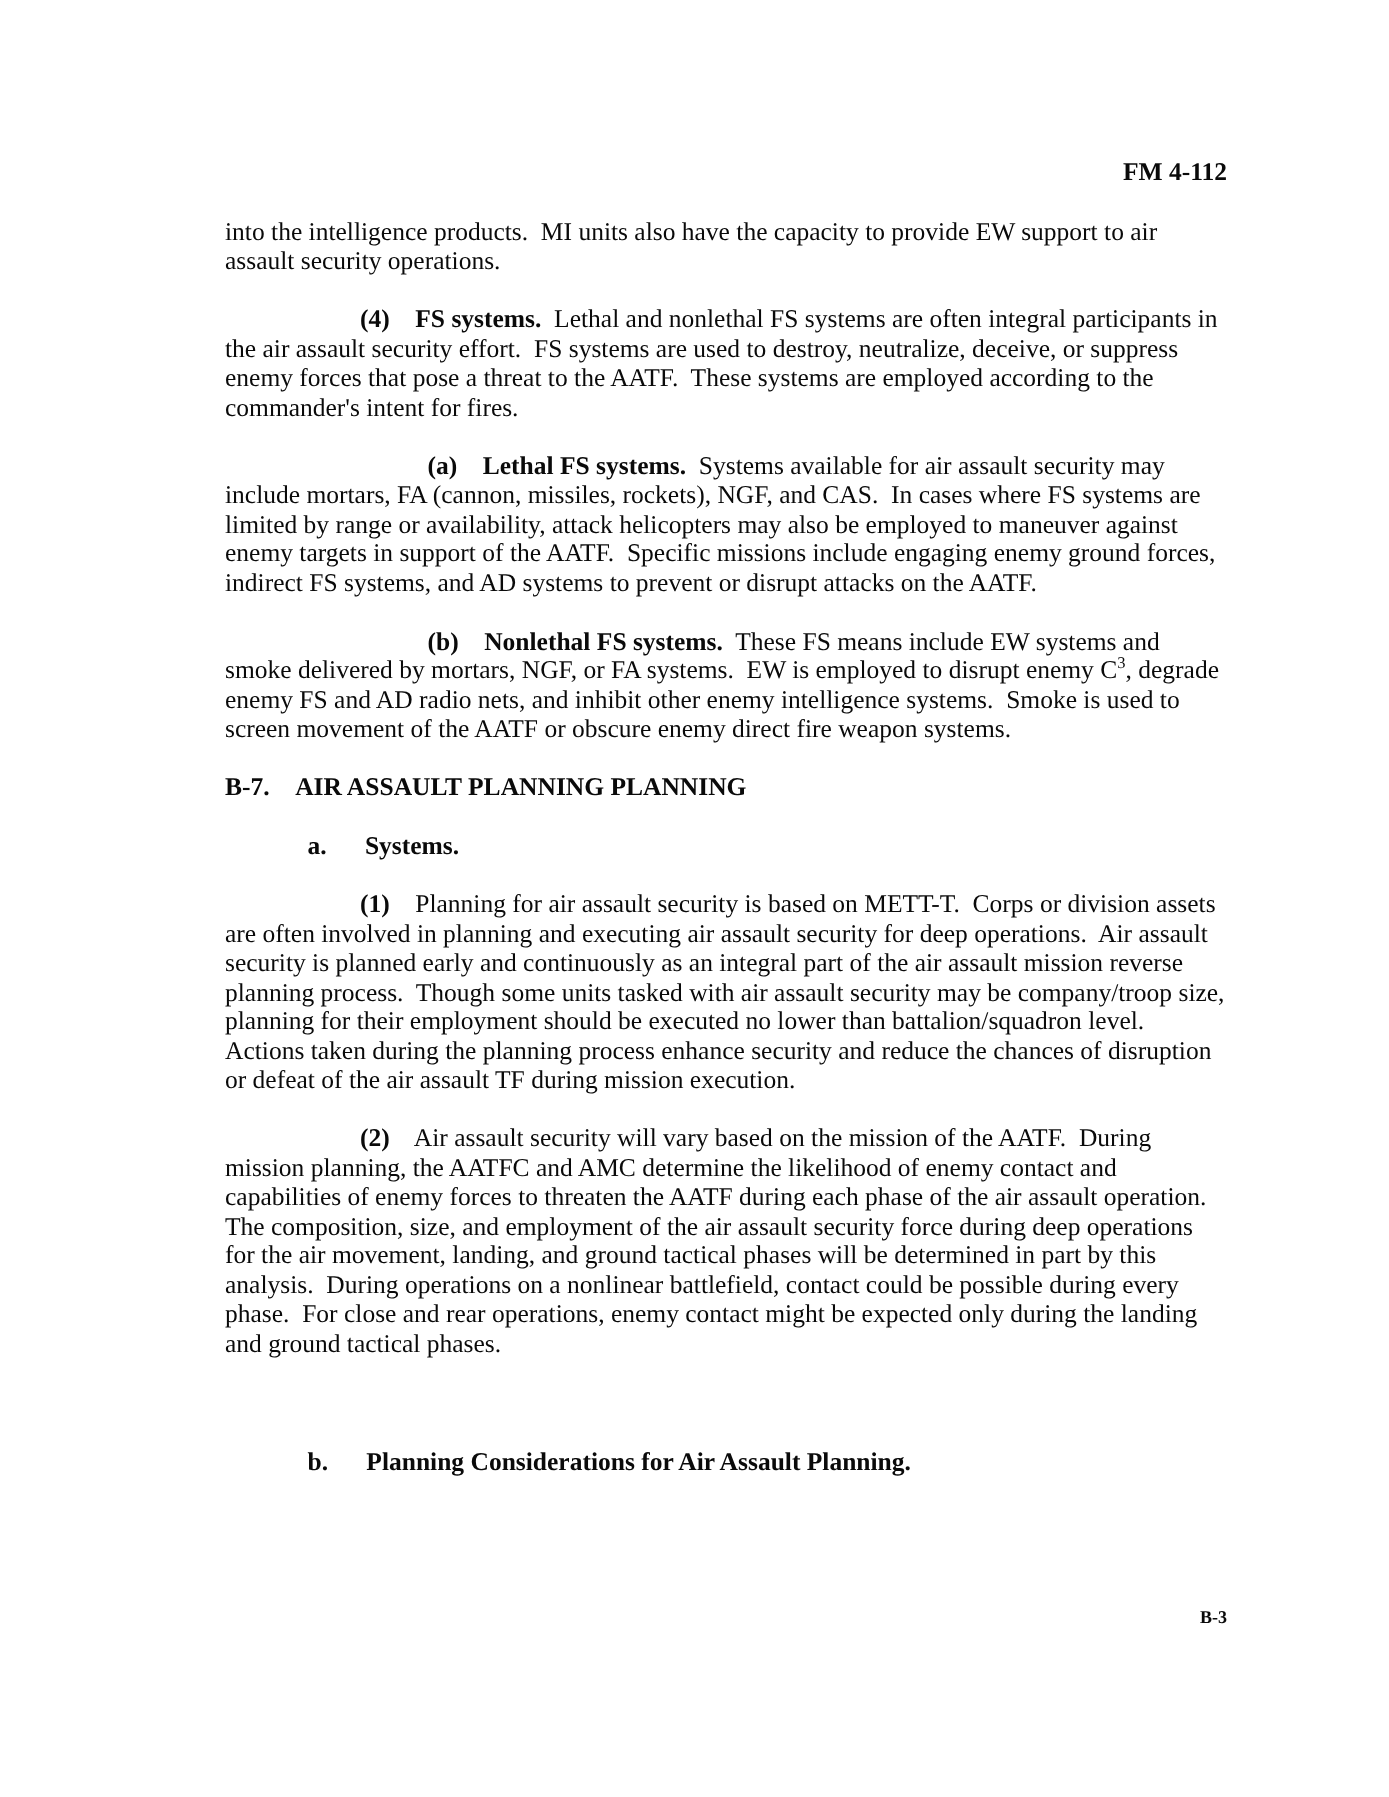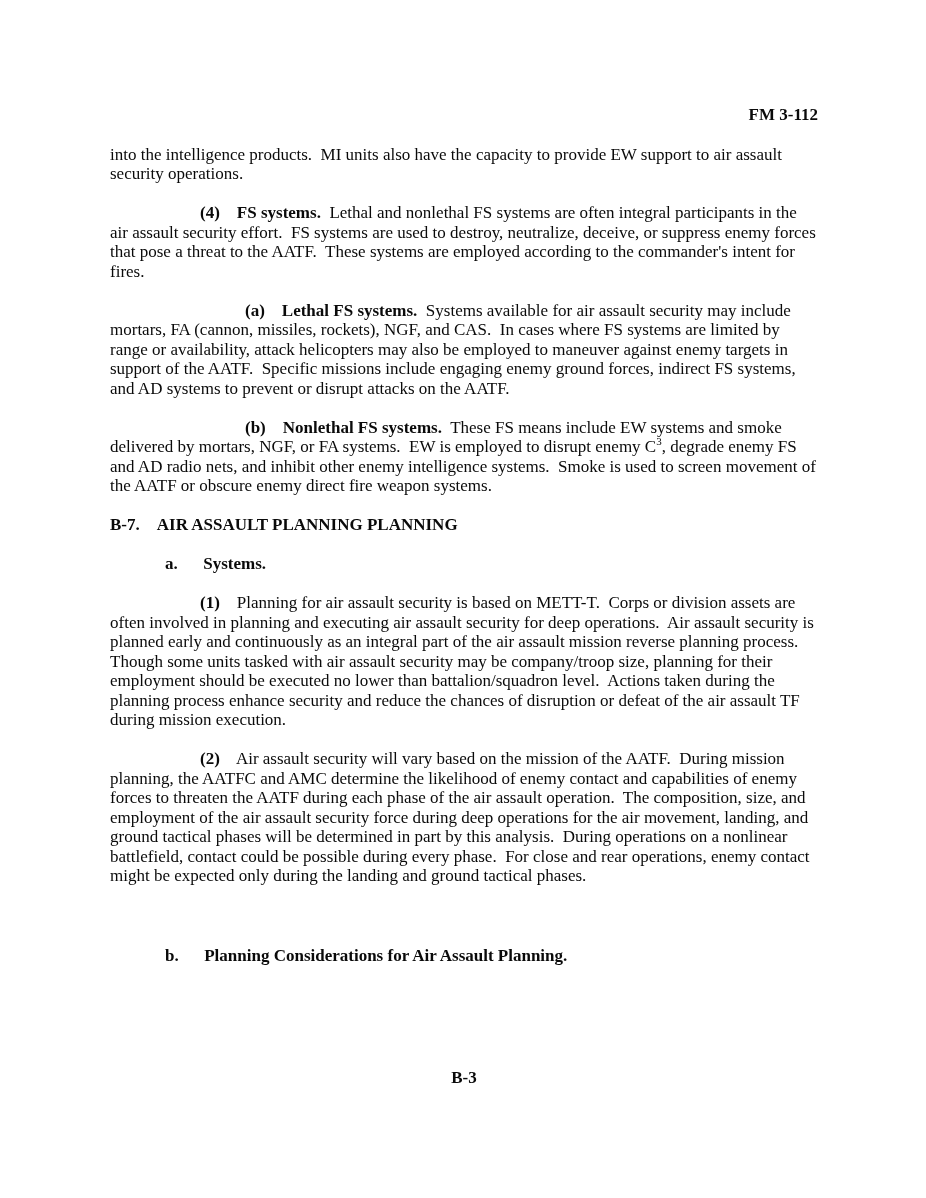--- a/index.html
+++ b/index.html
@@ -24,50 +24,51 @@
     font-weight: bold;
     font-size: 17px;
     line-height: 20px;
   }
   .para {
     font-size: 17px;
     line-height: 19.5px;
     text-align: left;
     white-space: pre-wrap;
     margin-top: 19.5px;
+    margin-left: 40px;
   }
   .p-ind1 { text-indent: 90px; }
   .p-ind2 { text-indent: 135px; }
   .p-hsec { }
   .p-hsub { text-indent: 55px; }
   .p-hsub-b { margin-top: 60px; }
   .seg.b { font-weight: bold; }
   .seg.u { }
   sup.seg {
     font-size: 11px;
     line-height: 0;
     vertical-align: super;
   }
   .doc-footer {
     position: absolute;
     top: 1068px;
     left: 110px;
     width: 708px;
-    text-align: center;
+    text-align: right;
     font-weight: bold;
-    font-size: 17px;
+    font-size: 12px;
     line-height: 20px;
   }
 </style>
 </head>
 <body>
 
 <div class="page">
   <div class="text-col">
-    <div class="doc-header">FM 3-112</div>
+    <div class="doc-header">FM 4-112</div>
     <div>
         <p class="para p-body"><span class="seg">into the intelligence products.  MI units also have the capacity to provide EW support to air assault security operations.</span></p>
         <p class="para p-ind1"><span class="seg b">(4)</span><span class="seg">    </span><span class="seg b u">FS systems</span><span class="seg b">.</span><span class="seg">  Lethal and nonlethal FS systems are often integral participants in the air assault security effort.  FS systems are used to destroy, neutralize, deceive, or suppress enemy forces that pose a threat to the AATF.  These systems are employed according to the commander's intent for fires.</span></p>
         <p class="para p-ind2"><span class="seg b">(a)</span><span class="seg">    </span><span class="seg b u">Lethal FS systems</span><span class="seg b">.</span><span class="seg">  Systems available for air assault security may include mortars, FA (cannon, missiles, rockets), NGF, and CAS.  In cases where FS systems are limited by range or availability, attack helicopters may also be employed to maneuver against enemy targets in support of the AATF.  Specific missions include engaging enemy ground forces, indirect FS systems, and AD systems to prevent or disrupt attacks on the AATF.</span></p>
         <p class="para p-ind2"><span class="seg b">(b)</span><span class="seg">    </span><span class="seg b u">Nonlethal FS systems</span><span class="seg b">.</span><span class="seg">  These FS means include EW systems and smoke delivered by mortars, NGF, or FA systems.  EW is employed to disrupt enemy C</span><sup class="seg">3</sup><span class="seg">, degrade enemy FS and AD radio nets, and inhibit other enemy intelligence systems.  Smoke is used to screen movement of the AATF or obscure enemy direct fire weapon systems.</span></p>
         <p class="para p-hsec"><span class="seg b">B-7.</span><span class="seg">    </span><span class="seg b">AIR ASSAULT PLANNING PLANNING</span></p>
         <p class="para p-hsub"><span class="seg b">a.</span><span class="seg">      </span><span class="seg b u">Systems</span><span class="seg b">.</span></p>
         <p class="para p-ind1"><span class="seg b">(1)</span><span class="seg">    </span><span class="seg">Planning for air assault security is based on METT-T.  Corps or division assets are often involved in planning and executing air assault security for deep operations.  Air assault security is planned early and continuously as an integral part of the air assault mission reverse planning process.  Though some units tasked with air assault security may be company/troop size, planning for their employment should be executed no lower than battalion/squadron level.  Actions taken during the planning process enhance security and reduce the chances of disruption or defeat of the air assault TF during mission execution.</span></p>
         <p class="para p-ind1"><span class="seg b">(2)</span><span class="seg">    </span><span class="seg">Air assault security will vary based on the mission of the AATF.  During mission planning, the AATFC and AMC determine the likelihood of enemy contact and capabilities of enemy forces to threaten the AATF during each phase of the air assault operation.  The composition, size, and employment of the air assault security force during deep operations for the air movement, landing, and ground tactical phases will be determined in part by this analysis.  During operations on a nonlinear battlefield, contact could be possible during every phase.  For close and rear operations, enemy contact might be expected only during the landing and ground tactical phases.</span></p>
         <p class="para p-hsub p-hsub-b"><span class="seg b">b.</span><span class="seg">      </span><span class="seg b u">Planning Considerations for Air Assault Planning</span><span class="seg b">.</span></p>

